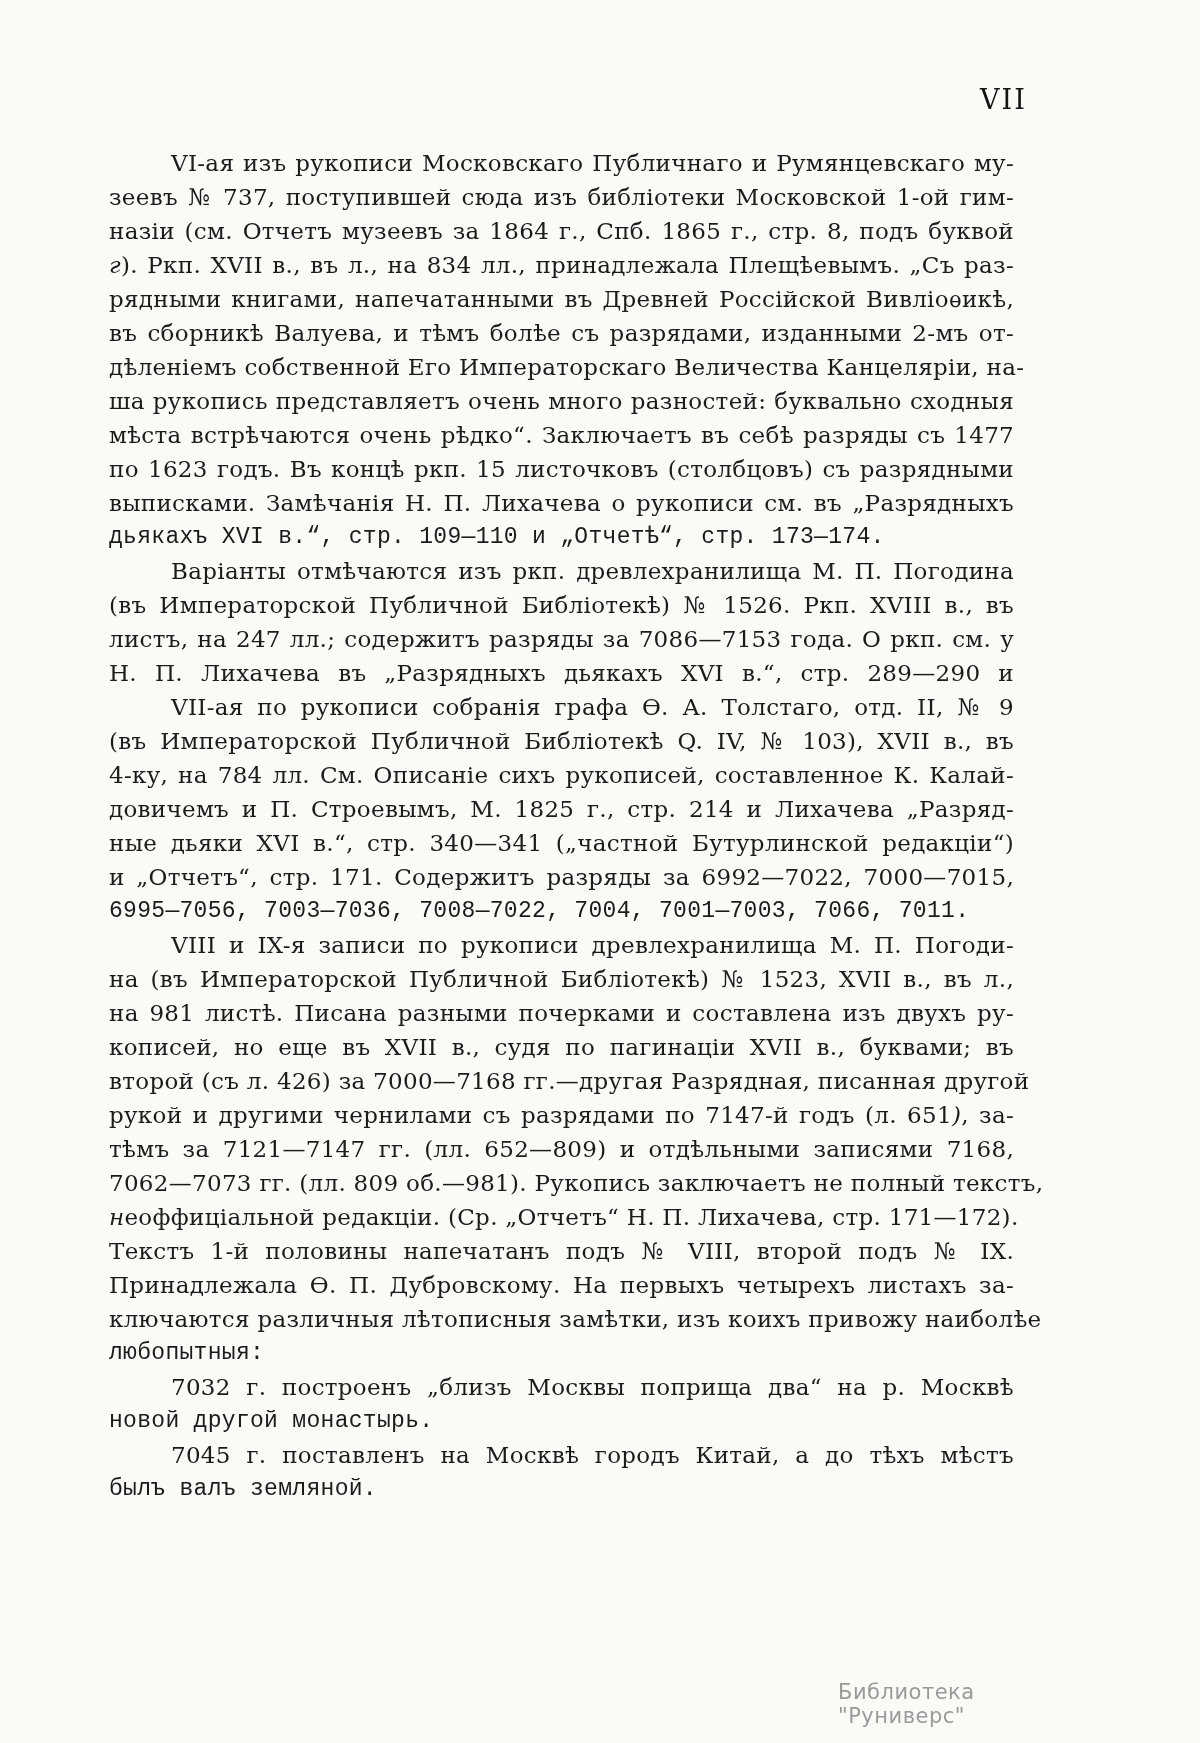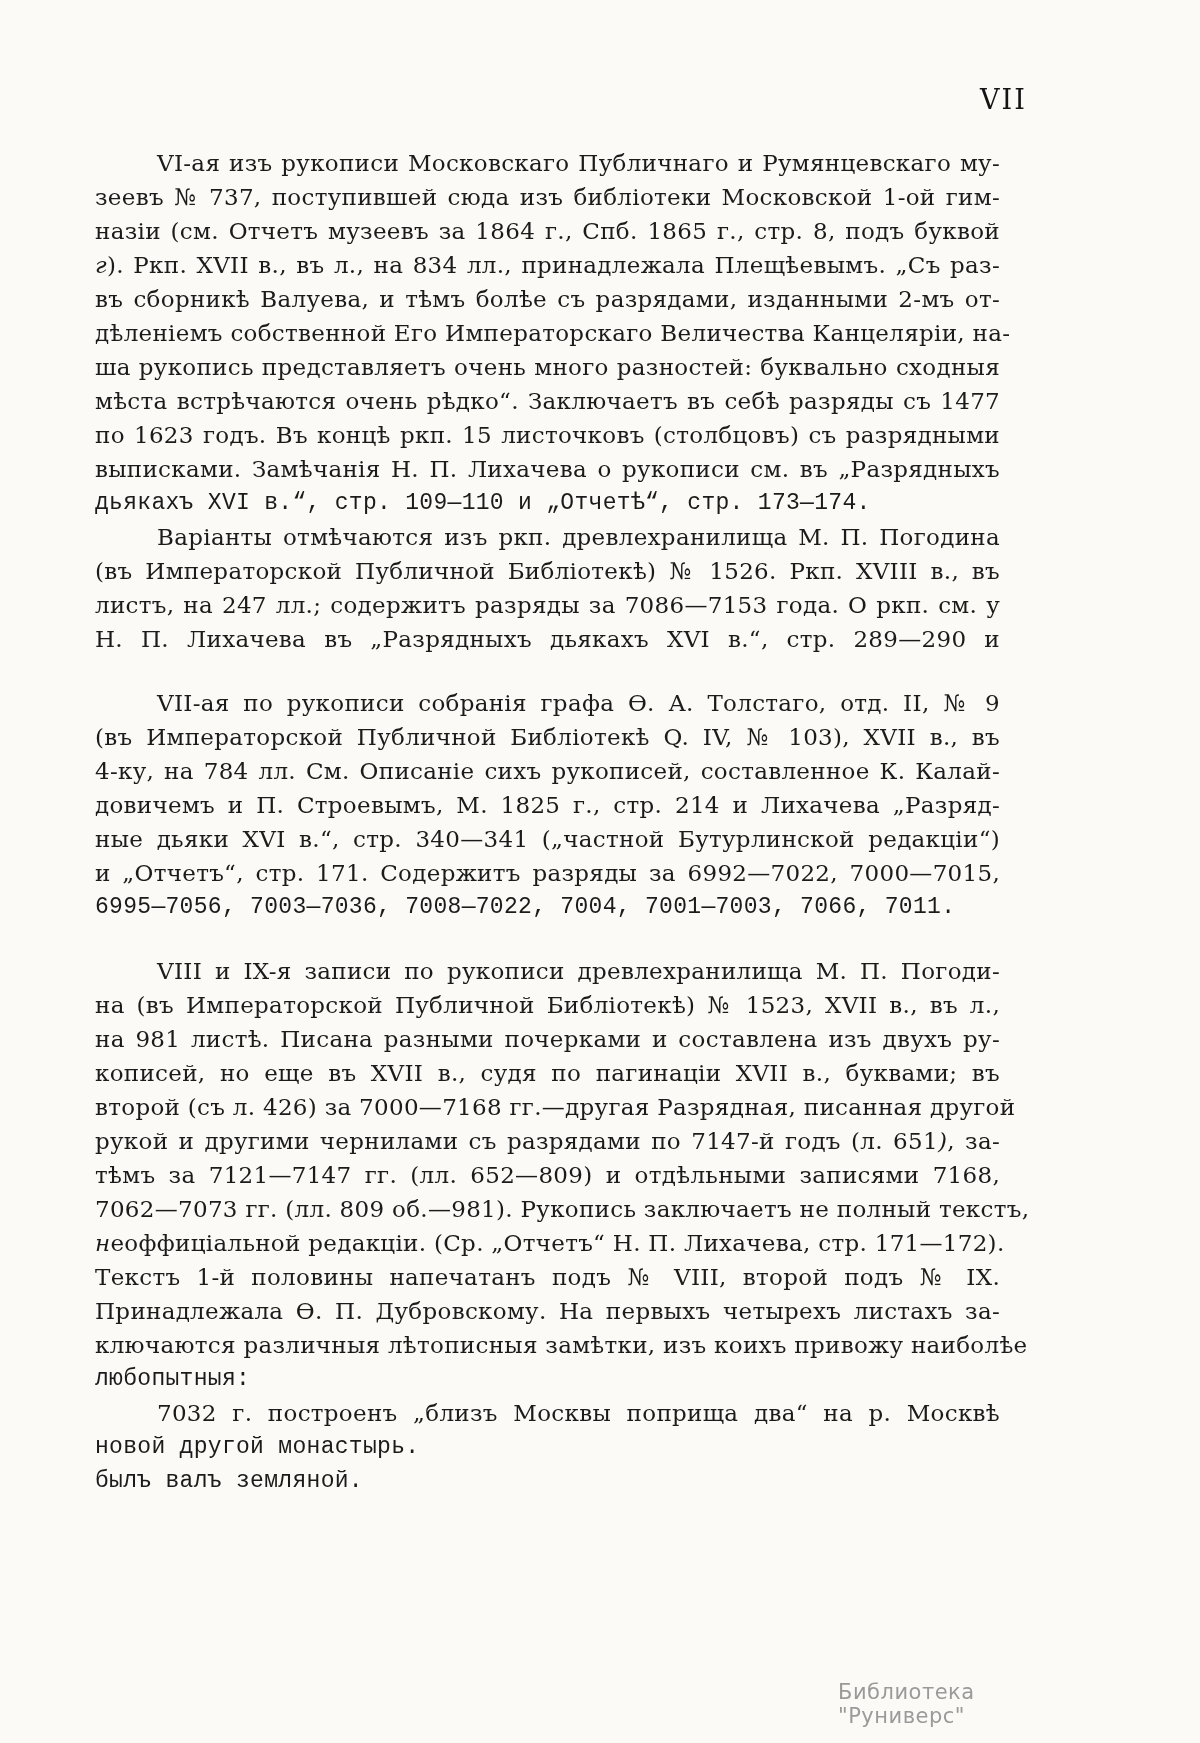--- a/index.html
+++ b/index.html
@@ -19,28 +19,28 @@
   .page-number {
     position: absolute;
     top: 84px;
     left: 980px;
     font-size: 27px;
     letter-spacing: 2px;
     color: #141414;
   }
   .text-block {
     position: absolute;
-    left: 95px;
+    left: 109px;
     top: 146px;
     width: 905px;
     font-size: 23px;
     letter-spacing: 0.3px;
   }
   .para { margin: 0; }
-  .para.gap { margin-top: 30px; }
+  .para.gap { }
   .line {
     line-height: 34px;
     height: 34px;
     text-align: justify;
     text-align-last: justify;
     white-space: nowrap;
   }
   .line.para-end {
     text-align: left;
     text-align-last: left;
@@ -62,20 +62,21 @@
 
 <div class="page">
   <div class="page-number">VII</div>
 
   <div class="text-block">
       <div class="para">
         <div class="line first">VI-ая изъ рукописи Московскаго Публичнаго и Румянцевскаго му-</div>
         <div class="line">зеевъ № 737, поступившей сюда изъ библіотеки Московской 1-ой гим-</div>
         <div class="line">назіи (см. Отчетъ музеевъ за 1864 г., Спб. 1865 г., стр. 8, подъ буквой</div>
         <div class="line"><i>г</i>). Ркп. XVII в., въ л., на 834 лл., принадлежала Плещѣевымъ. „Съ раз-</div>
+        <div class="line">рядными книгами, напечатанными въ Древней Россійской Вивліоѳикѣ,</div>
         <div class="line">въ сборникѣ Валуева, и тѣмъ болѣе съ разрядами, изданными 2-мъ от-</div>
         <div class="line">дѣленіемъ собственной Его Императорскаго Величества Канцеляріи, на-</div>
         <div class="line">ша рукопись представляетъ очень много разностей: буквально сходныя</div>
         <div class="line">мѣста встрѣчаются очень рѣдко“. Заключаетъ въ себѣ разряды съ 1477</div>
         <div class="line">по 1623 годъ. Въ концѣ ркп. 15 листочковъ (столбцовъ) съ разрядными</div>
         <div class="line">выписками. Замѣчанія Н. П. Лихачева о рукописи см. въ „Разрядныхъ</div>
         <div class="line para-end">дьякахъ XVI в.“, стр. 109—110 и „Отчетѣ“, стр. 173—174.</div>
       </div>
       <div class="para">
         <div class="line first">Варіанты отмѣчаются изъ ркп. древлехранилища М. П. Погодина</div>
@@ -105,18 +106,19 @@
         <div class="line">Текстъ 1-й половины напечатанъ подъ № VIII, второй подъ № IX.</div>
         <div class="line">Принадлежала Ѳ. П. Дубровскому. На первыхъ четырехъ листахъ за-</div>
         <div class="line">ключаются различныя лѣтописныя замѣтки, изъ коихъ привожу наиболѣе</div>
         <div class="line para-end">любопытныя:</div>
       </div>
       <div class="para">
         <div class="line first">7032 г. построенъ „близъ Москвы поприща два“ на р. Москвѣ</div>
         <div class="line para-end">новой другой монастырь.</div>
       </div>
       <div class="para">
+        <div class="line first">7045 г. поставленъ на Москвѣ городъ Китай, а до тѣхъ мѣстъ</div>
         <div class="line para-end">былъ валъ земляной.</div>
       </div>
     </div>
 
   <div class="watermark">Библиотека "Руниверс"</div>
 </div>
 
 </body></html>

